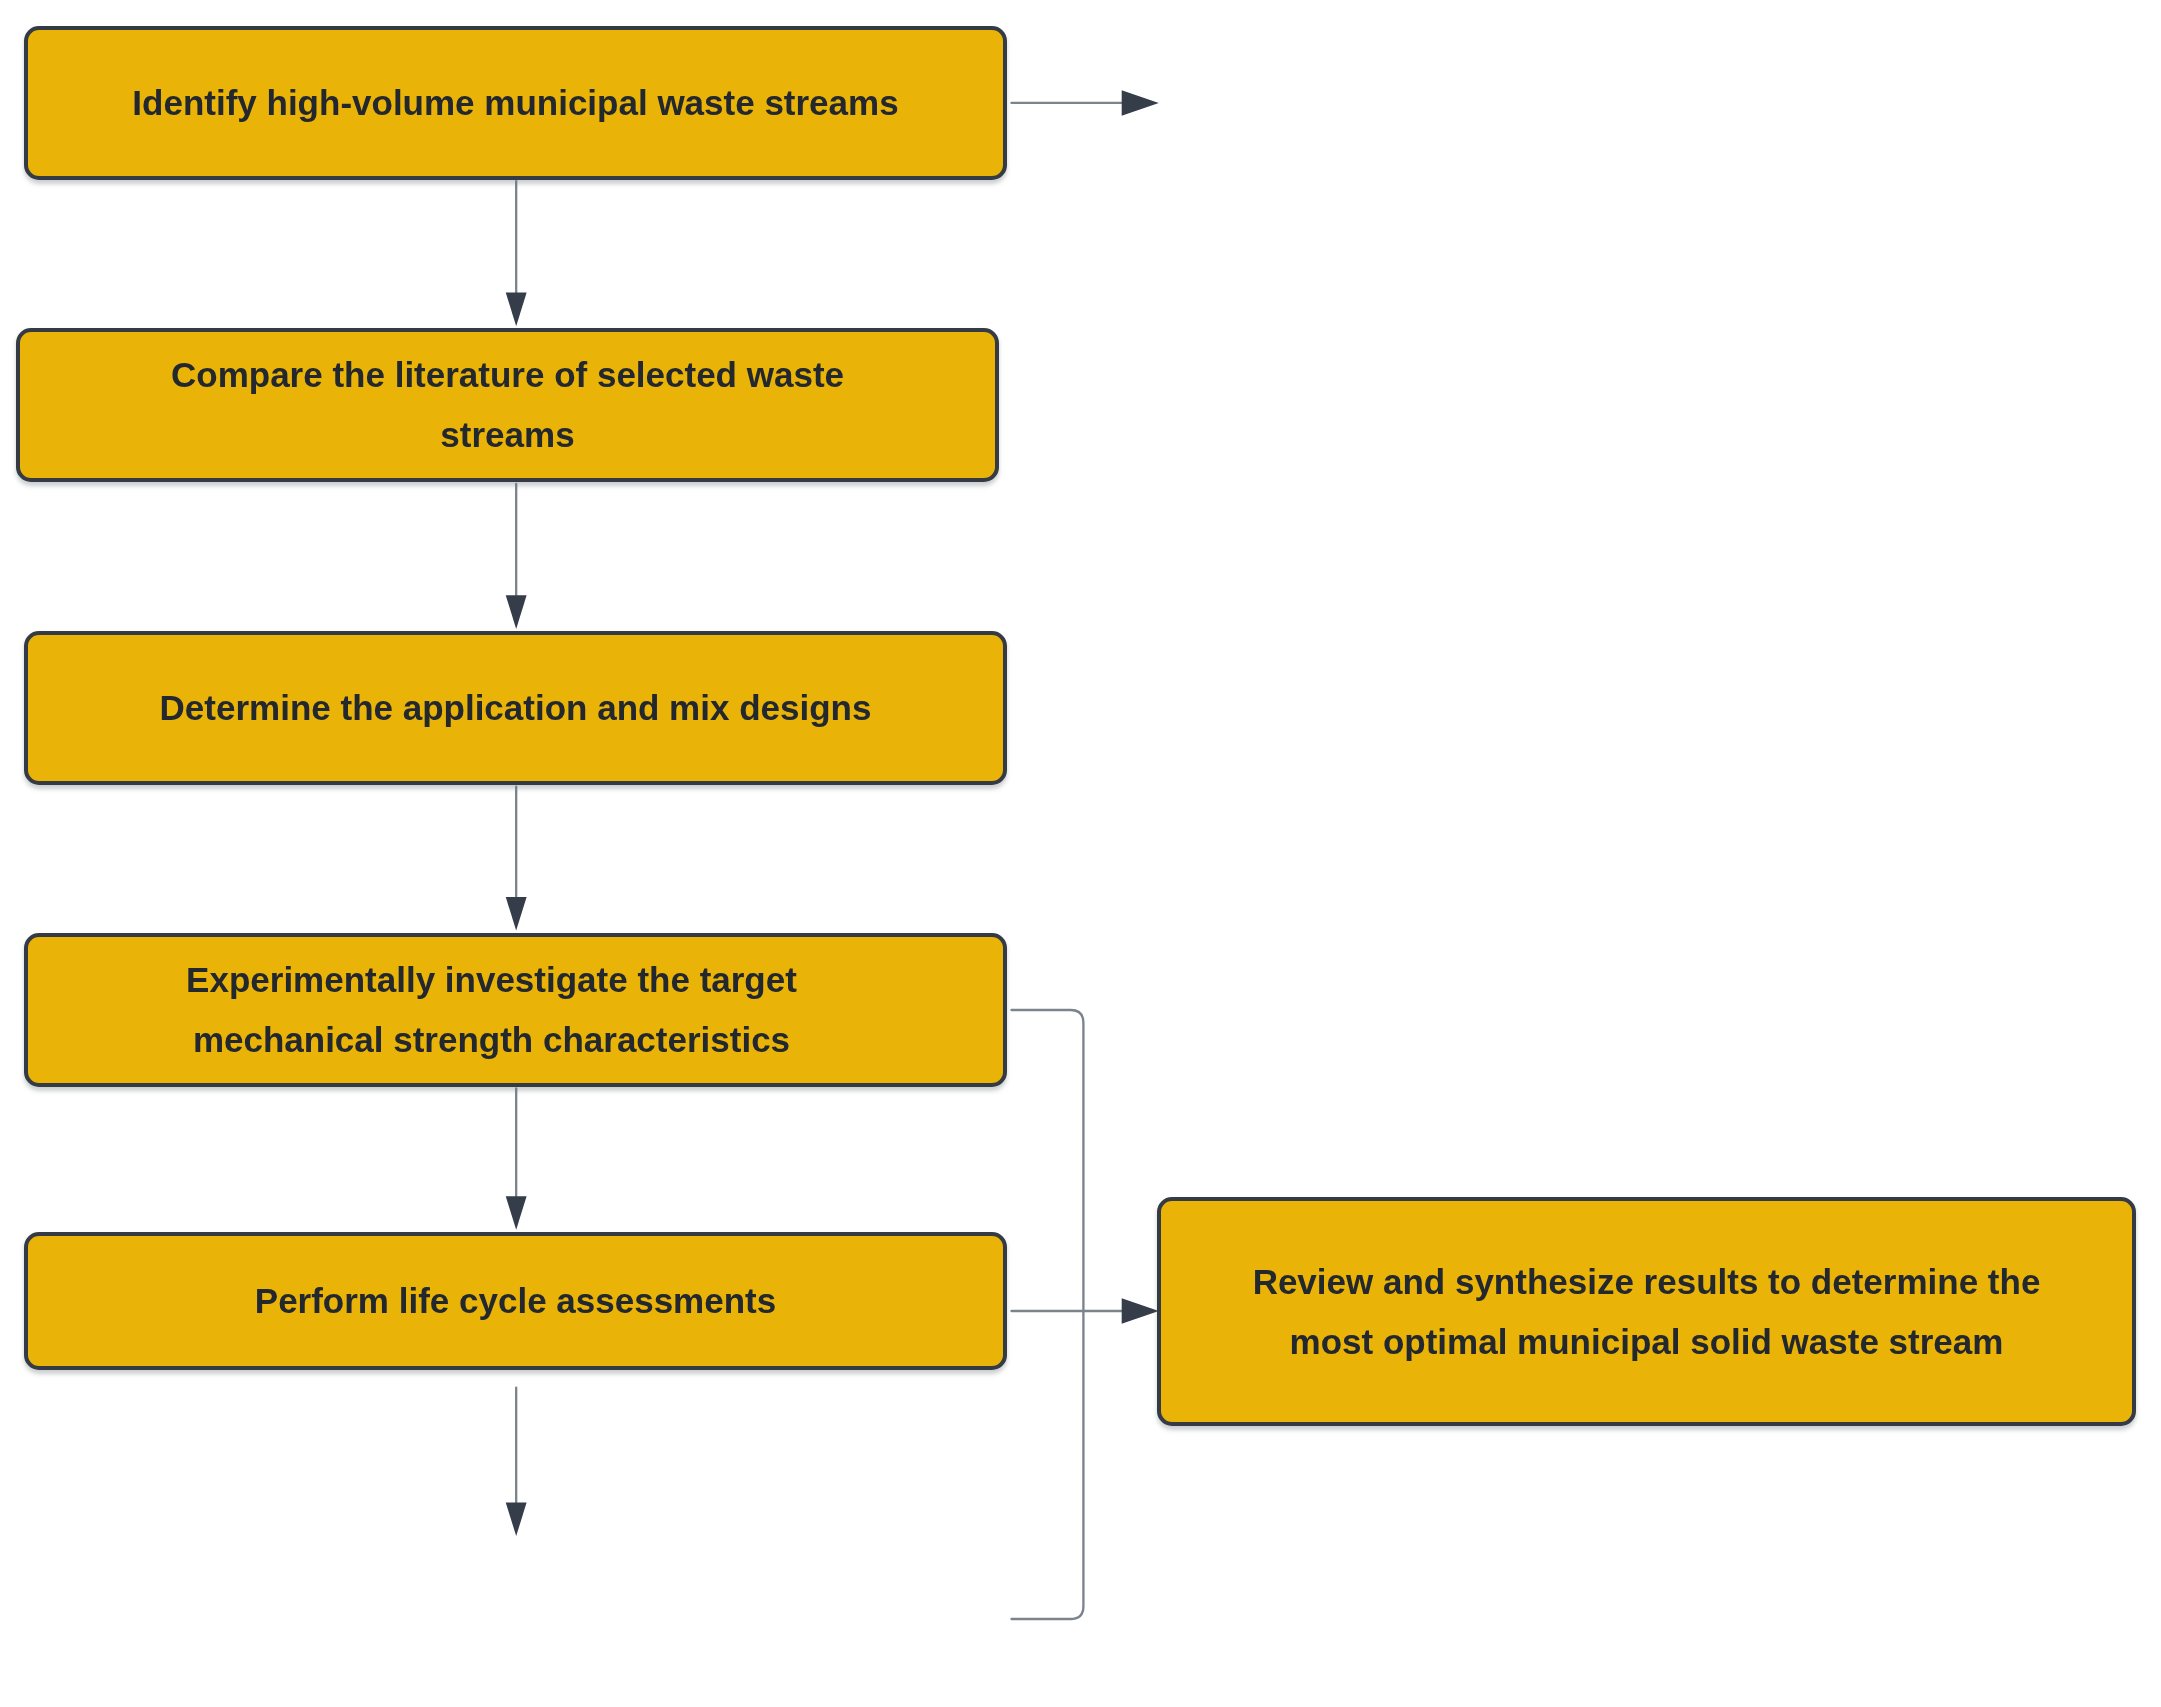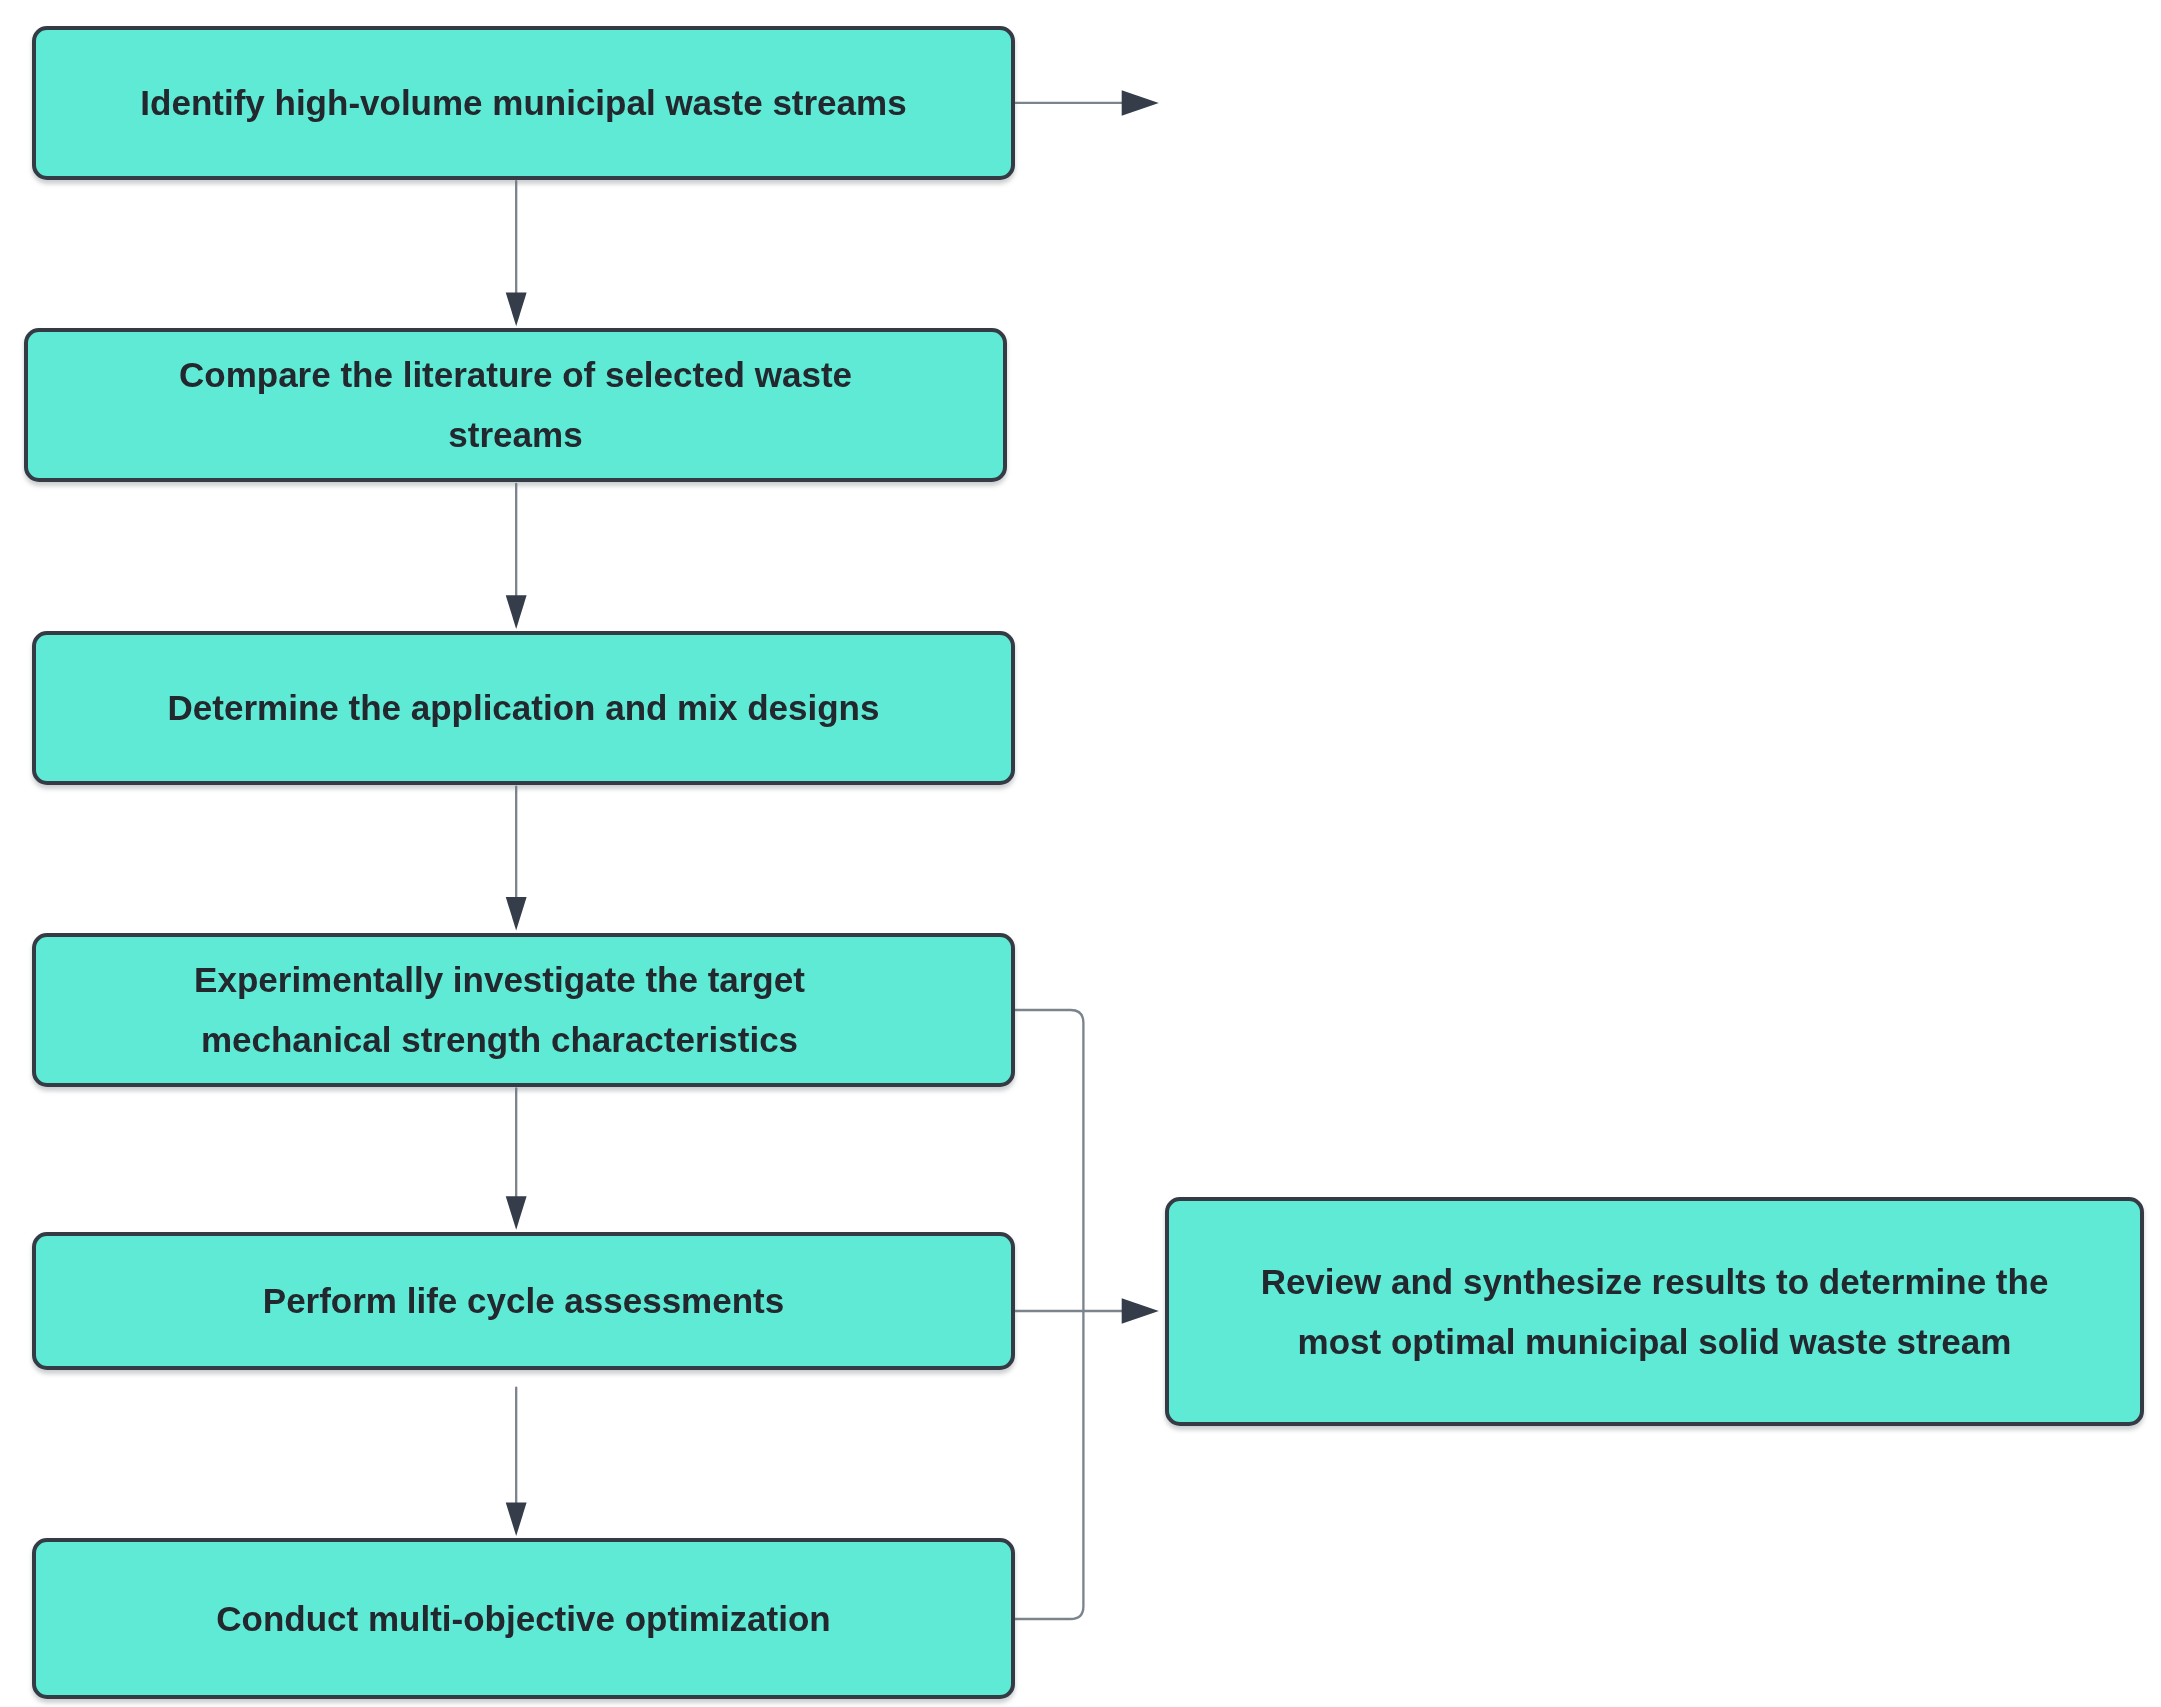--- a/index.html
+++ b/index.html
@@ -7,35 +7,34 @@
     position: relative;
     width: 2161px;
     height: 1708px;
     background: #ffffff;
     overflow: hidden;
     font-family: "Liberation Sans", sans-serif;
   }
   .node {
     position: absolute;
     box-sizing: border-box;
-    background: #5eead4;
+    background: #eab308;
     border: 4.6px solid #343b44;
     border-radius: 15px;
     display: flex;
     align-items: center;
     justify-content: center;
     text-align: center;
     white-space: pre-line;
     font-weight: 600;
     font-size: 35px;
     line-height: 60px;
     color: #23272e;
     box-shadow: 0 3.5px 4.6px rgba(110,115,120,0.35);
     padding: 0 58px;
-    margin-left: 8px;
   }
   
   #n-identify   { left: 24px;   top: 25.5px;   width: 983px; height: 154px; }
   #n-compare    { left: 16px;   top: 328px;  width: 983px; height: 154px; }
   #n-determine  { left: 24px;   top: 631px; width: 983px; height: 154px; }
   #n-experiment { left: 24px;   top: 933px; width: 983px; height: 154px; padding-left: 10px; }
   #n-lca        { left: 24px;   top: 1232px; width: 983px; height: 138px; }
   #n-moo        { left: 24px;   top: 1538px; width: 983px; height: 161px; }
   
   #n-streams    { left: 1160px; top: 25.5px;   width: 976px; height: 152px; }
@@ -120,23 +119,20 @@
 
   <div class="node" id="n-experiment">
     <span>Experimentally investigate the target
 mechanical strength characteristics</span>
   </div>
 
   <div class="node" id="n-lca">
     <span>Perform life cycle assessments</span>
   </div>
 
-  <div class="node" id="n-moo">
-    <span>Conduct multi-objective optimization</span>
-  </div>
 
   <div class="node" id="n-review">
     <span>Review and synthesize results to determine the
 most optimal municipal solid waste stream</span>
   </div>
 
 </div>
 
 
 </body></html>

